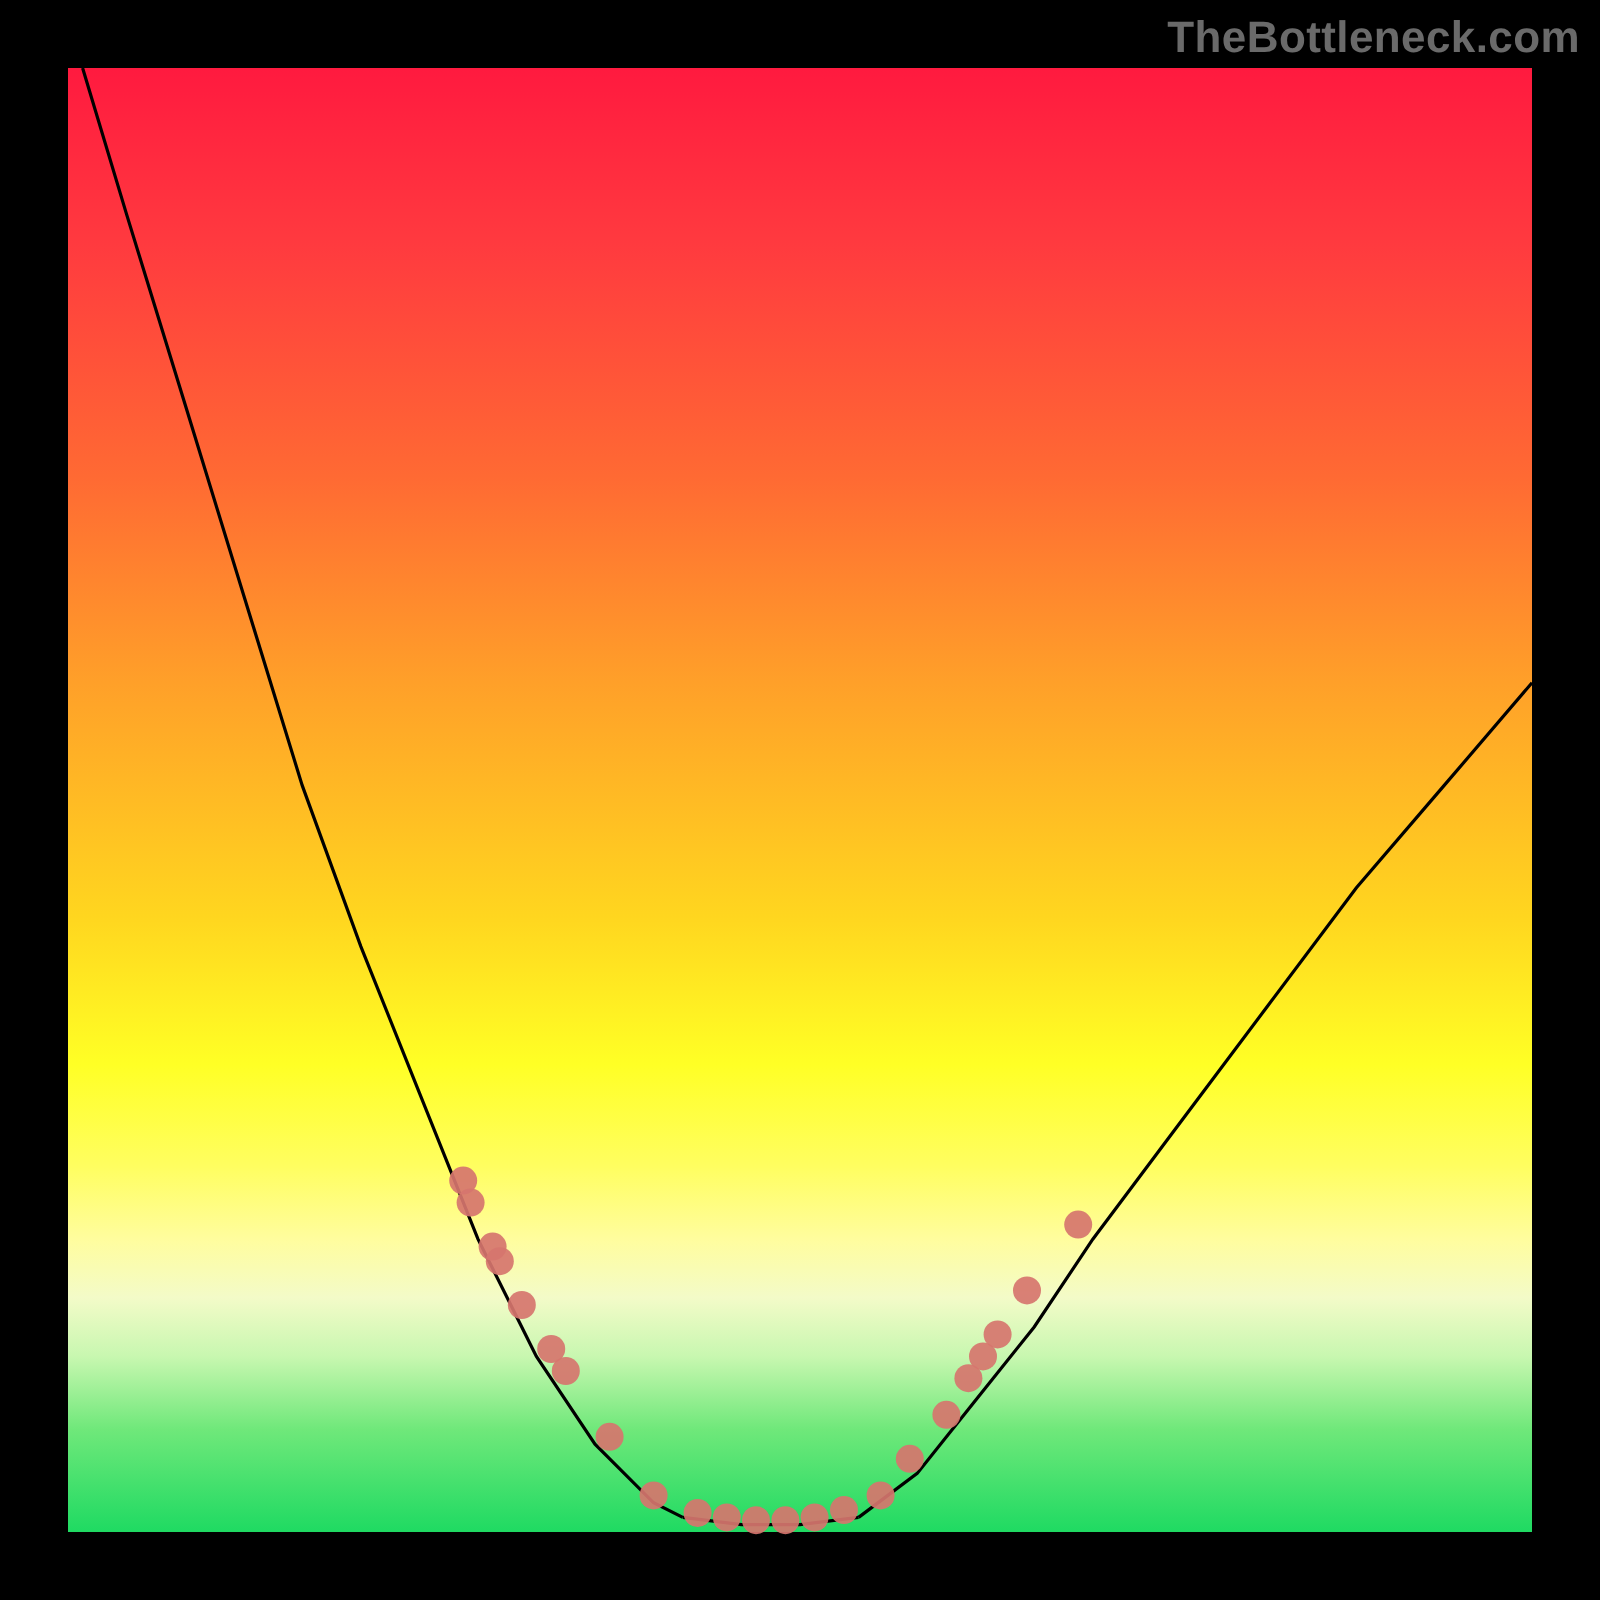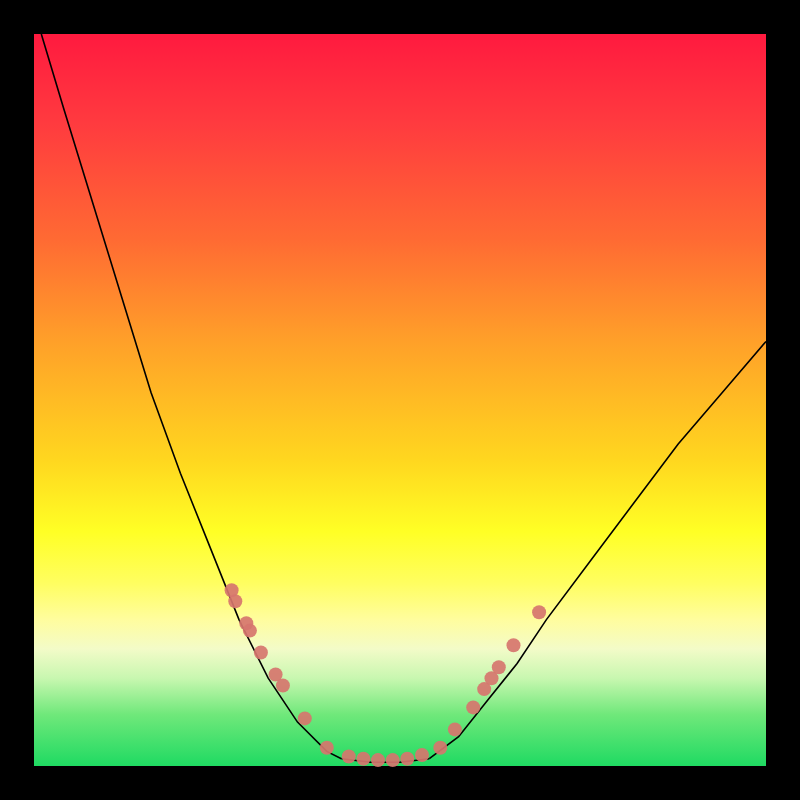--- a/index.html
+++ b/index.html
@@ -64,20 +64,21 @@
   }
   .dot {
     fill: #d6756e;
     opacity: 0.92;
   }
 </style>
 </head>
 <body>
 
 <div class="frame">
+  <div class="watermark">TheBottleneck.com</div>
 
   <div class="plot">
     <svg class="curve" viewBox="0 0 732 732" preserveAspectRatio="none">
       <path id="curve-left" d="M7.3 0.0 L29.3 73.2 L58.6 168.4 L87.8 263.5 L117.1 358.7 L146.4 439.2 L175.7 512.4 L205.0 585.6 L234.2 644.2 L263.5 688.1 L292.8 717.4 L307.4 724.7"></path>
       <path id="curve-valley" d="M307.4 724.7 L336.7 728.3 L366.0 728.3 L395.3 724.7"></path>
       <path id="curve-right" d="M395.3 724.7 L424.6 702.7 L453.8 666.1 L483.1 629.5 L512.4 585.6 L556.3 527.0 L600.2 468.5 L644.2 409.9 L688.1 358.7 L732.0 307.4"></path>
       <g id="marker-group">
           <circle cx="197.6" cy="556.3" r="7" class="dot"></circle>
           <circle cx="201.3" cy="567.3" r="7" class="dot"></circle>
           <circle cx="212.3" cy="589.3" r="7" class="dot"></circle>

